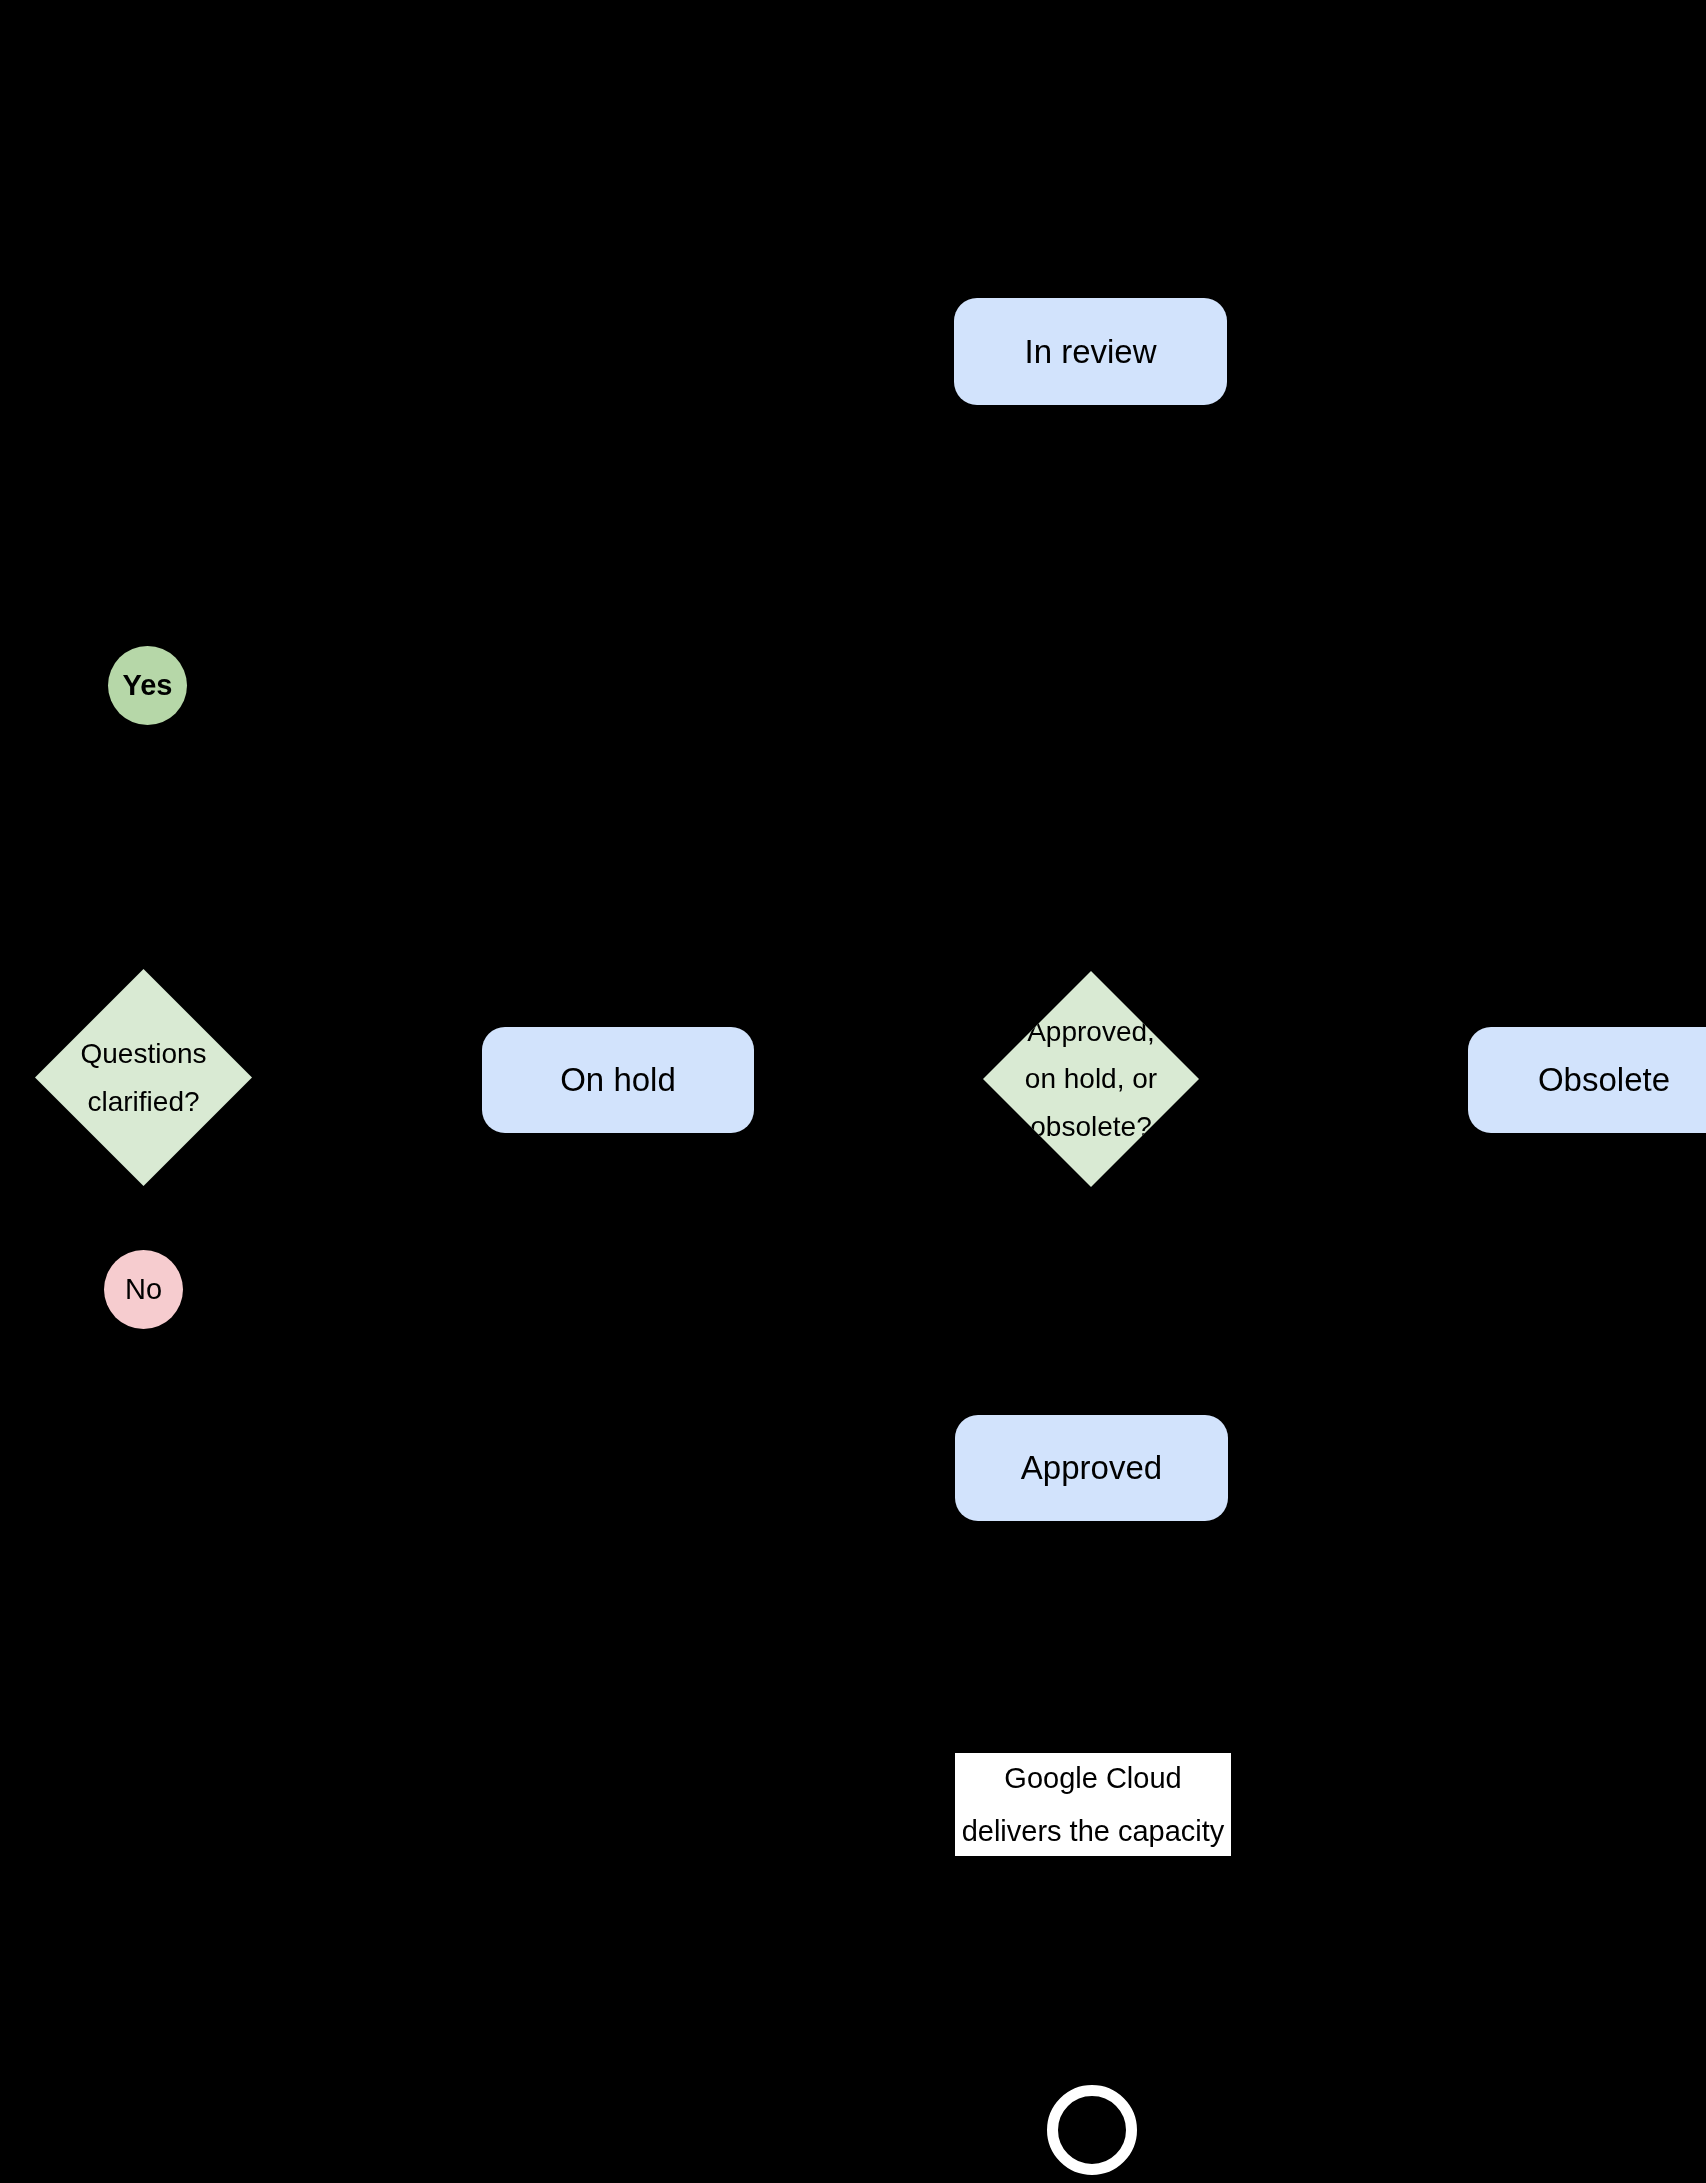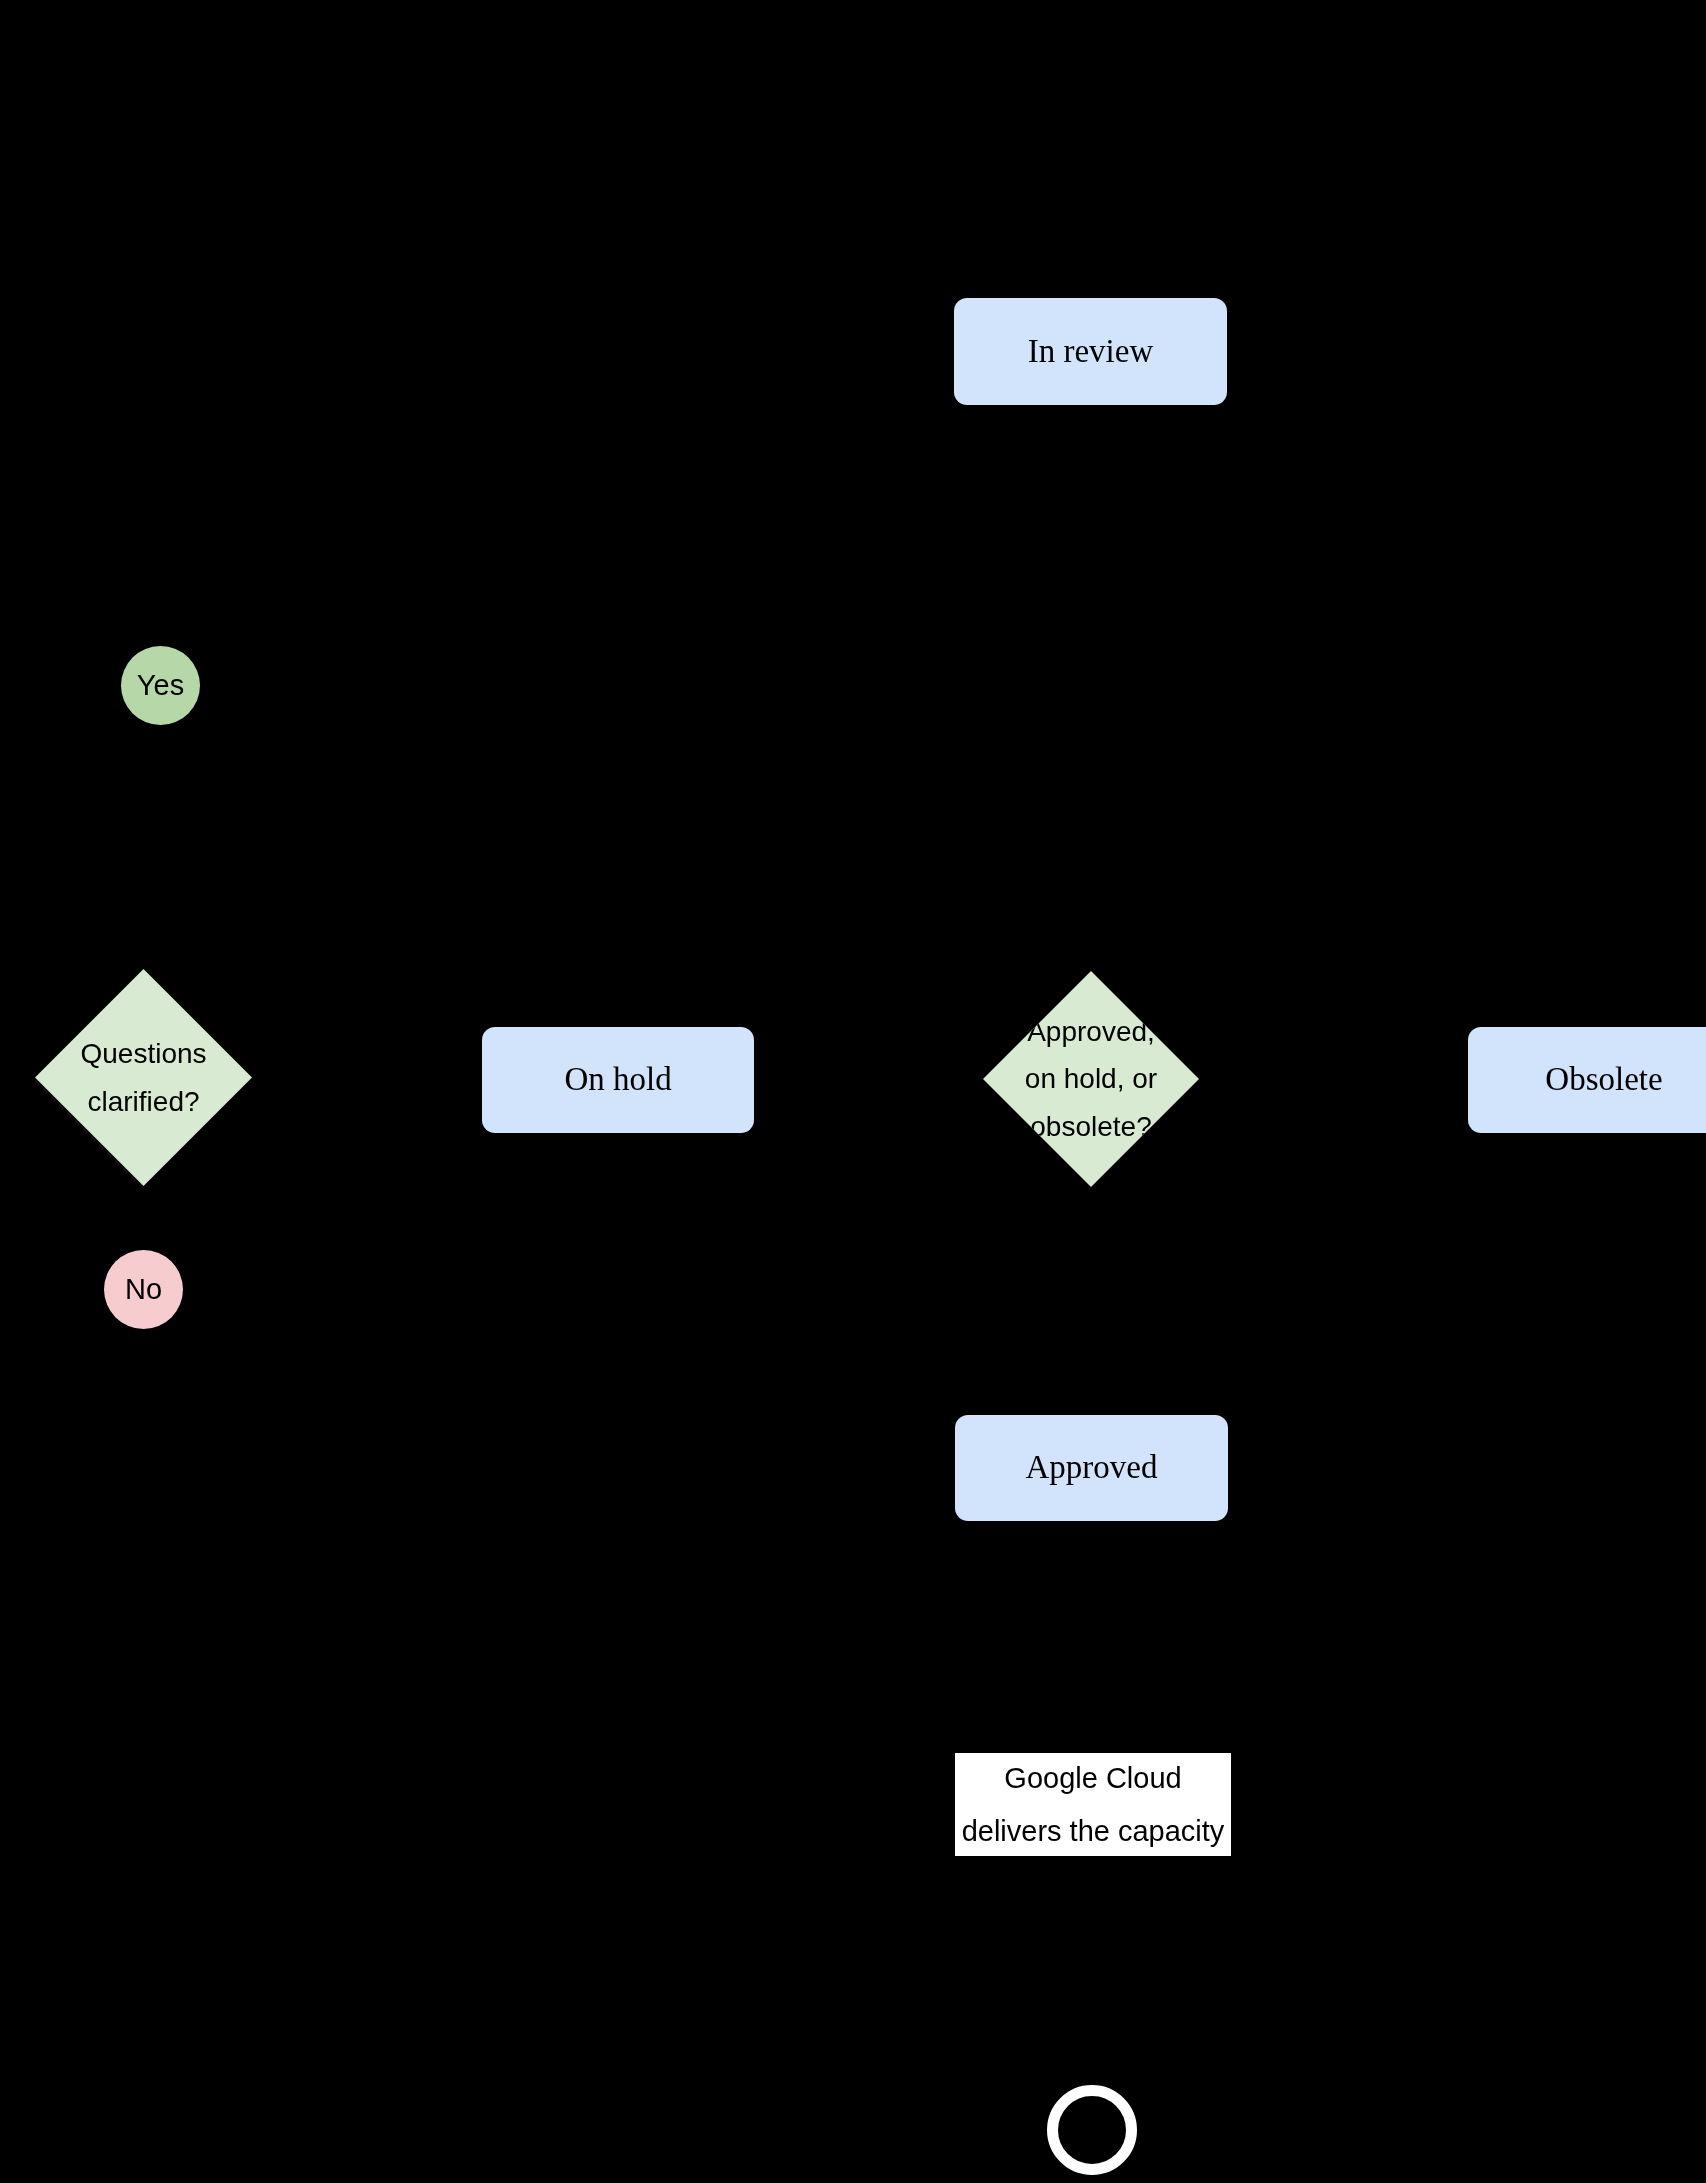--- a/index.html
+++ b/index.html
@@ -20,24 +20,23 @@
     position: absolute;
     display: flex;
     flex-direction: column;
     align-items: center;
     justify-content: center;
     text-align: center;
     box-sizing: border-box;
   }
   .box {
     background: var(--status-blue, #d2e3fc);
-    border-radius: 13px;
+    border-radius: 23px;
     font-size: 33px;
     line-height: 1.25;
-    font-family: Liberation Serif, serif;
   }
   .diamond {
     background: var(--decision-green, #d9ead3);
     clip-path: polygon(50% 0%, 100% 50%, 50% 100%, 0% 50%);
     font-size: 28px;
     line-height: 1.7;
   }
   .circle {
     border-radius: 50%;
     font-size: 29px;
@@ -54,21 +53,21 @@
     border: 11px solid var(--end-ring-white, #ffffff);
     border-radius: 50%;
     background: transparent;
     box-sizing: border-box;
   }
   .line { display: block; }
 
   
   #in-review       { left: 954px; top: 298px;  width: 273px; height: 107px; }
   #in-fulfillment  { left: 954px; top: 636px; width: 272px; height: 107px; }
-  #yes-badge       { left: 121px;  top: 646px; width: 79px; height: 79px; }
+  #yes-badge       { left: 108px;  top: 646px; width: 79px; height: 79px; font-weight: bold; }
   #questions-diamond { left: 35px; top: 969px; width: 217px; height: 217px; }
   #on-hold         { left: 482px;  top: 1027px; width: 272px; height: 106px; }
   #approval-diamond { left: 983px; top: 971px; width: 216px; height: 216px; }
   #obsolete        { left: 1432px; top: 1027px; width: 272px; height: 106px; margin-left: 36px; }
   #no-badge        { left: 104px;  top: 1250px; width: 79px; height: 79px; }
   #cannot-be-fulfilled { left: 6.7px; top: 1414px; width: 273px; height: 107px; }
   #approved        { left: 955px; top: 1415px; width: 273px; height: 106px; }
   #delivery-note   { left: 955px; top: 1753px; width: 276px; height: 103px; }
   #flow-end        { left: 1047px; top: 2085px; width: 90px; height: 90px; }
 </style>

